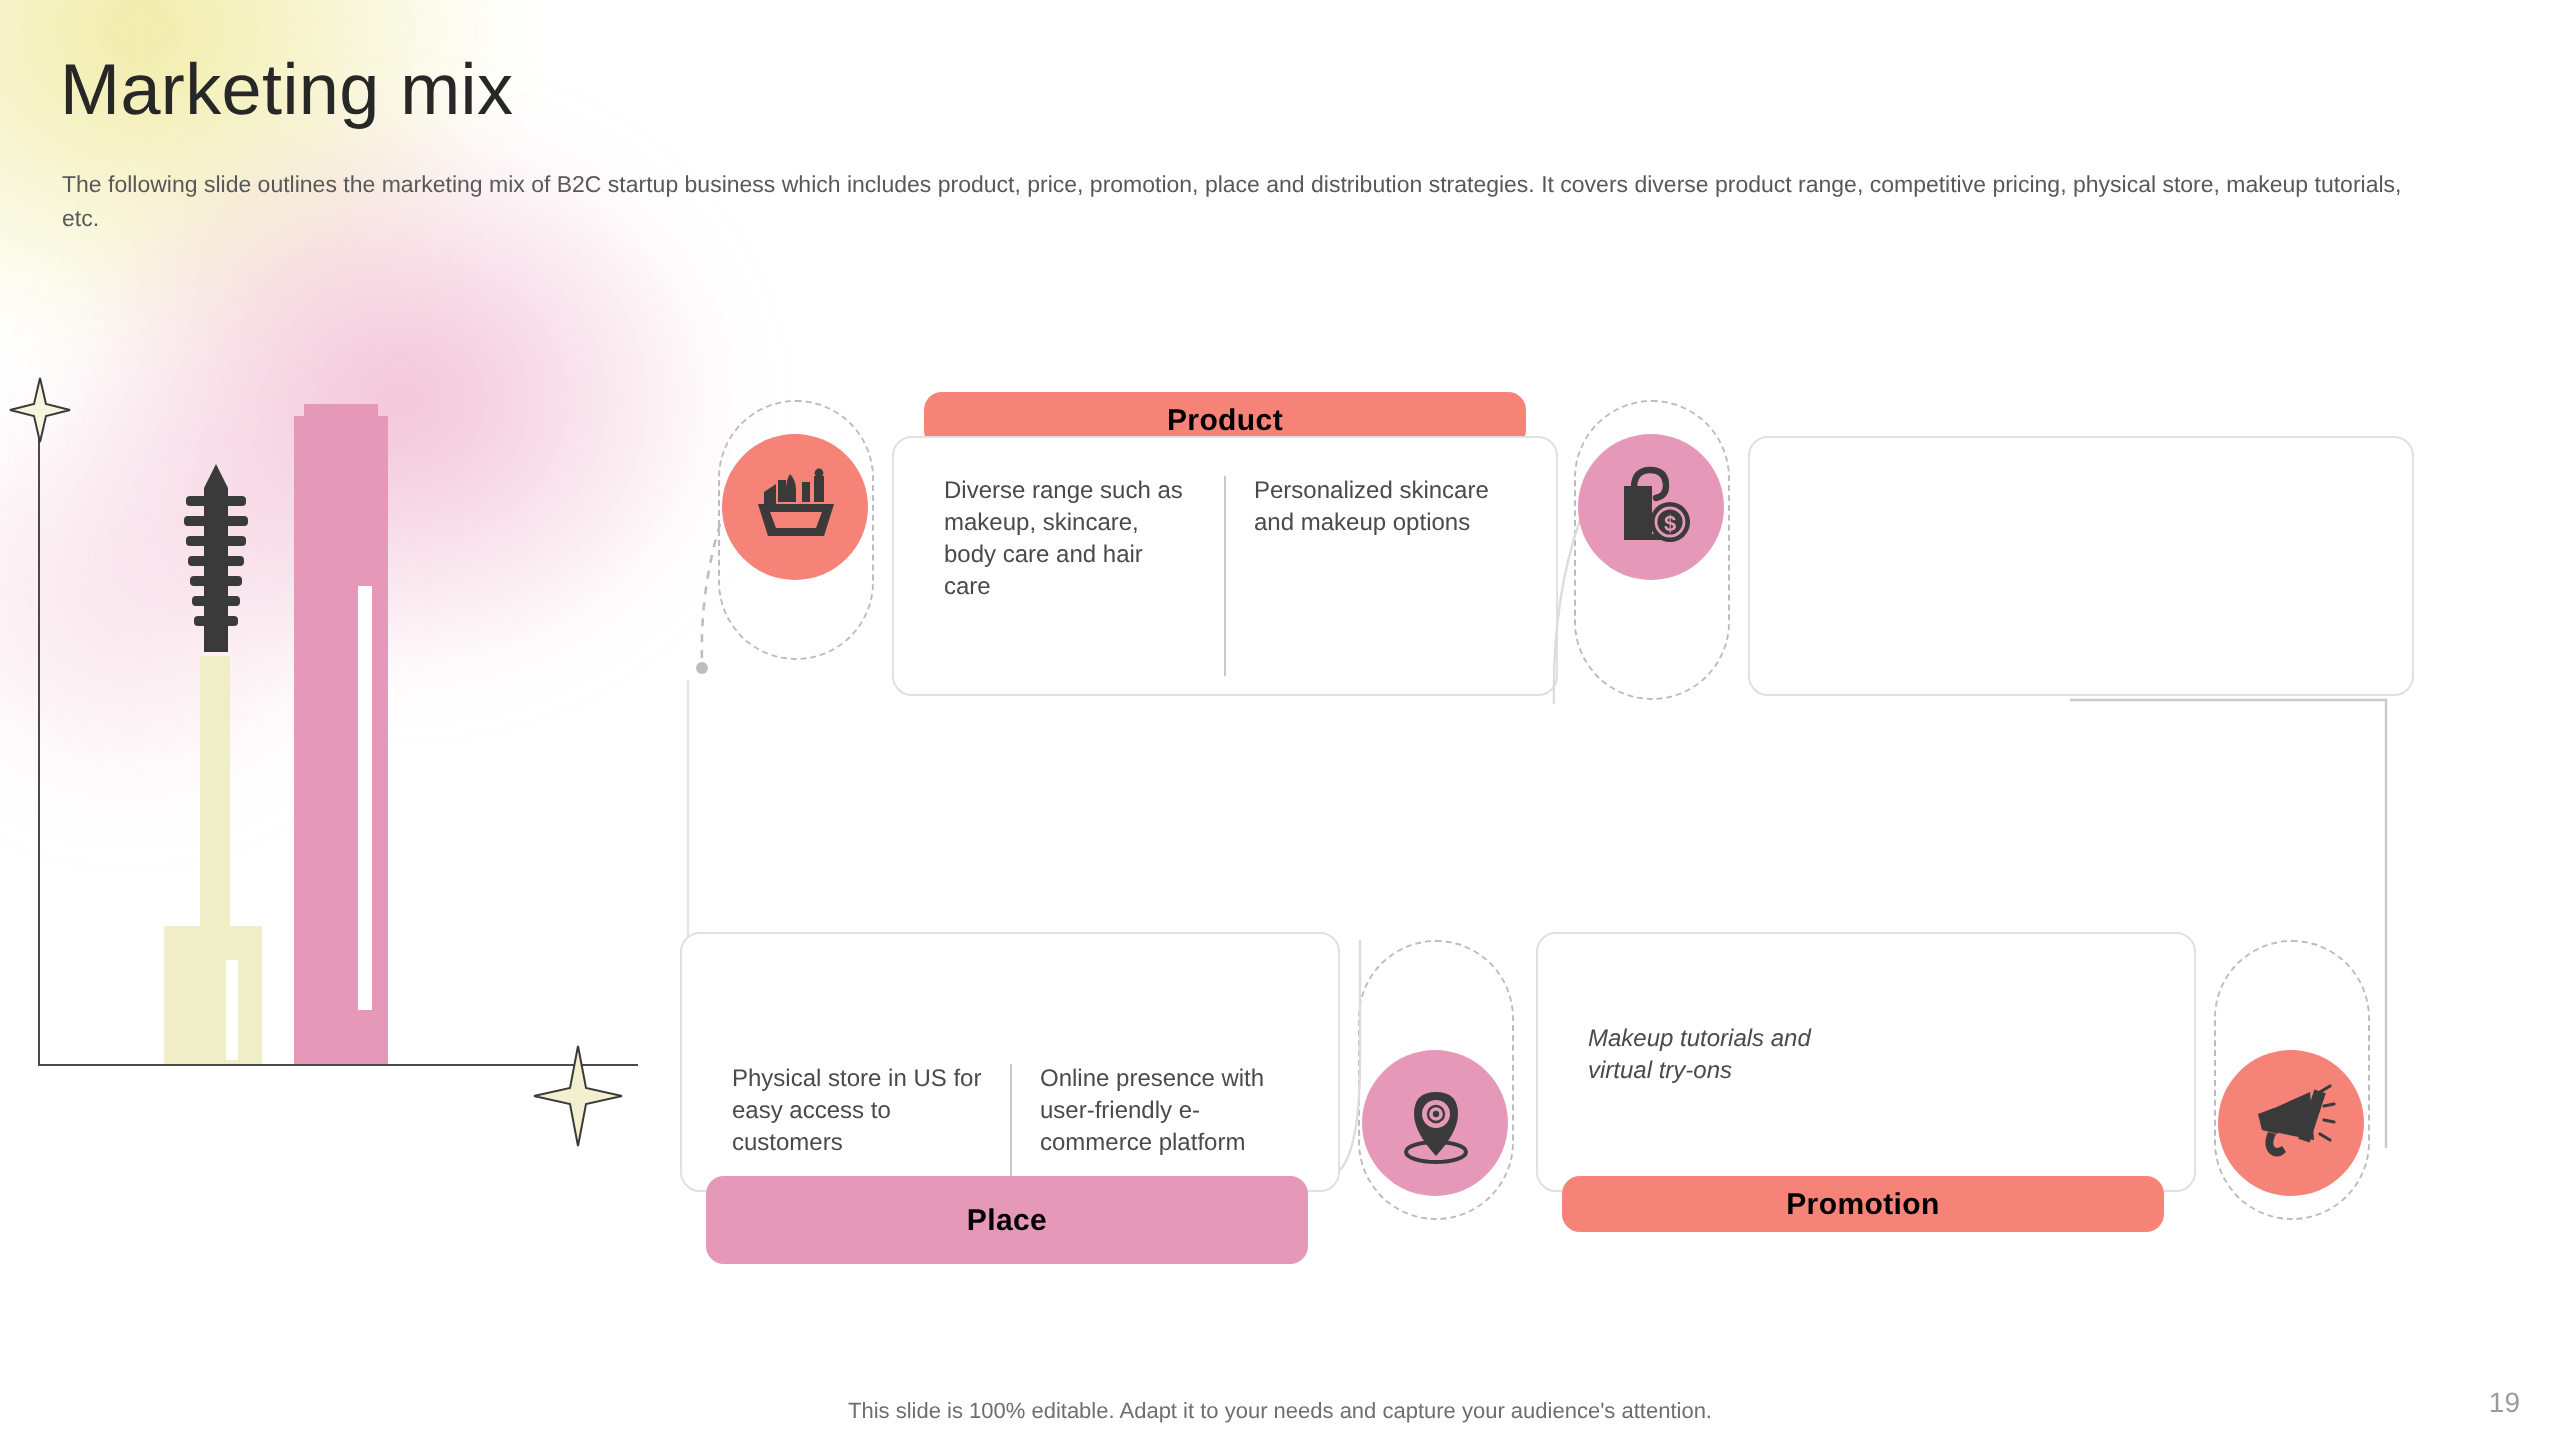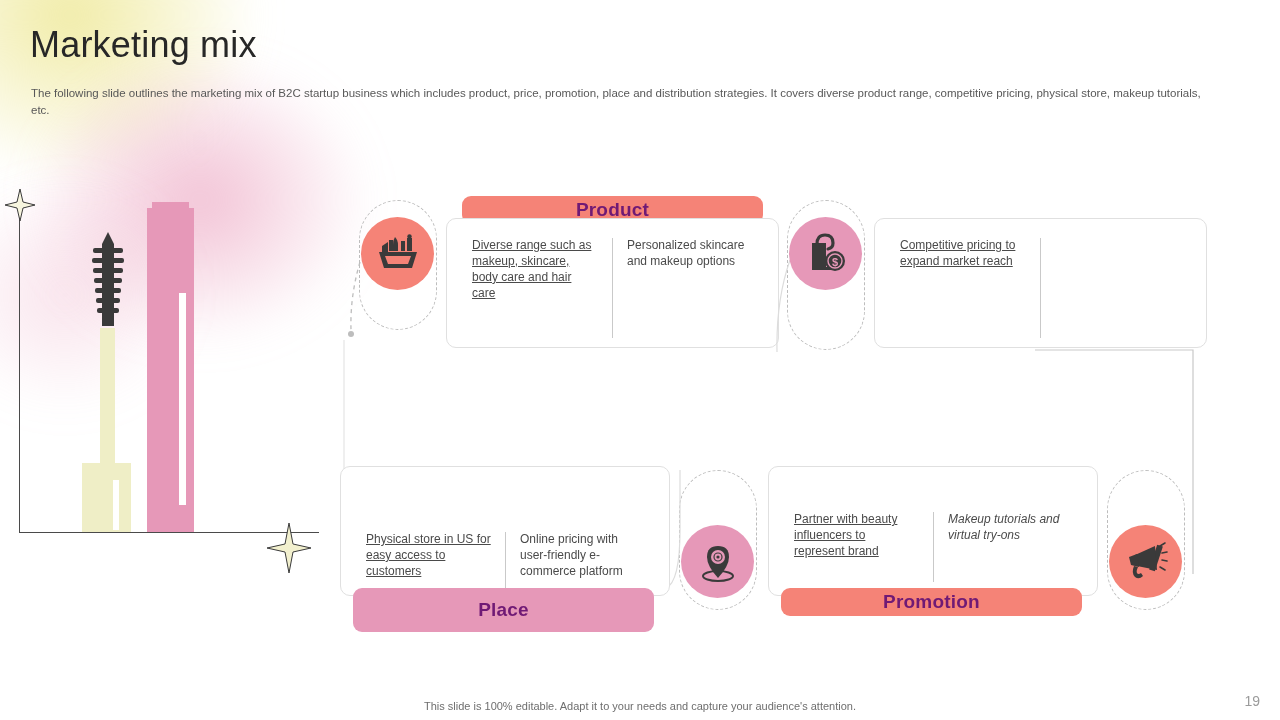--- a/index.html
+++ b/index.html
@@ -53,25 +53,25 @@
 
   .sparkle{position:absolute;}
 
   
   .conn{position:absolute;pointer-events:none;}
 
   
   .card{position:absolute;background:#ffffff;border:1px solid #e0e0e0;border-radius:10px;box-sizing:border-box;}
   .card-body{position:absolute;display:flex;box-sizing:border-box;}
   .cell{box-sizing:border-box;padding:0 14px;font-size:12px;line-height:1.33;color:#4a4a4a;}
-  .cell.left{border-right:1px solid #c9c9c9;text-decoration:underline;}
+  .cell.left{border-right:1px solid #c9c9c9;}
   .band{
     position:absolute;border-radius:9px;
     display:flex;align-items:center;justify-content:center;
-    font-size:19px;font-weight:bold;color:#701a75;letter-spacing:.2px;
+    font-size:15px;font-weight:bold;color:#000000;letter-spacing:.2px;
   }
 
   
   .bubble{
     position:absolute;border-radius:50%;
     display:flex;align-items:center;justify-content:center;
   }
   .dashcap{position:absolute;border:1.3px dashed #bdbdbd;box-sizing:border-box;}
   .enddot{position:absolute;width:6px;height:6px;border-radius:50%;background:#bdbdbd;}
 
@@ -179,42 +179,41 @@
     <circle cx="31" cy="28" r="7" fill="none" stroke="#E698B8" stroke-width="1.4"></circle>
     <text x="31" y="32.5" font-family="'Liberation Sans',sans-serif" font-size="11" font-weight="bold" fill="#E698B8" text-anchor="middle">$</text>
   </svg>
 </div>
 
 <div class="band" style="left:877px;top:196px;width:301px;height:28px;background:#E698B8;margin-top:44px;">
   <span>Price</span>
 </div>
 <div class="card" style="left:874px;top:218px;width:333px;height:130px;"></div>
 <div class="card-body" style="left:886px;top:238px;width:310px;height:100px;">
-  <div class="cell left" style="width:155px;">Competitive pricing to expand market reach</div>
 </div>
 
 <div class="dashcap" style="left:679px;top:470px;width:78px;height:140px;border-radius:39px 39px 39px 39px;"></div>
 <svg class="conn" style="left:660px;top:470px;width:26px;height:120px;" viewBox="0 0 26 120">
   <path d="M20 0 L20 60 Q20 112 6 118" fill="none" stroke="#dcdcdc" stroke-width="1.2"></path>
 </svg>
 
 <div class="bubble" style="left:681px;top:525px;width:73px;height:73px;background:#E698B8;">
   <svg width="44" height="44" viewBox="0 0 44 44">
     <ellipse cx="22" cy="36" rx="15" ry="5" fill="none" stroke="#3A3A3A" stroke-width="2"></ellipse>
     <path d="M22 6 q11 0 11 11 q0 9 -11 21 q-11 -12 -11 -21 q0 -11 11 -11 z" fill="#3A3A3A"></path>
     <circle cx="22" cy="17" r="7" fill="#E698B8"></circle>
     <circle cx="22" cy="17" r="4" fill="none" stroke="#3A3A3A" stroke-width="1.2"></circle>
     <circle cx="22" cy="17" r="1.6" fill="#3A3A3A"></circle>
   </svg>
 </div>
 
 <div class="card" style="left:340px;top:466px;width:330px;height:130px;"></div>
 <div class="card-body" style="left:352px;top:512px;width:308px;height:70px;margin-top:20px;">
   <div class="cell left" style="width:154px;">Physical store in US for easy access to customers</div>
-  <div class="cell" style="width:154px;">Online pricing with user-friendly e-commerce platform</div>
+  <div class="cell" style="width:154px;">Online presence with user-friendly e-commerce platform</div>
 </div>
 <div class="band" style="left:353px;top:588px;width:301px;height:44px;background:#E698B8;">
   <span>Place</span>
 </div>
 
 <div class="dashcap" style="left:1107px;top:470px;width:78px;height:140px;border-radius:39px 39px 39px 39px;"></div>
 
 <div class="bubble" style="left:1109px;top:525px;width:73px;height:73px;background:#F58377;">
   <svg width="46" height="44" viewBox="0 0 46 44">
     <path d="M30 5 L36 5 L36 31 L30 31 Z" fill="#3A3A3A" transform="rotate(18 33 18)"></path>
@@ -225,21 +224,20 @@
       <line x1="37" y1="6" x2="42" y2="3"></line>
       <line x1="39" y1="13" x2="44" y2="12"></line>
       <line x1="39" y1="20" x2="44" y2="21"></line>
       <line x1="37" y1="27" x2="42" y2="30"></line>
     </g>
   </svg>
 </div>
 
 <div class="card" style="left:768px;top:466px;width:330px;height:130px;"></div>
 <div class="card-body" style="left:780px;top:512px;width:308px;height:70px;">
-  <div class="cell left" style="width:154px;">Partner with beauty influencers to represent brand</div>
   <div class="cell" style="width:154px;font-style:italic;">Makeup tutorials and virtual try-ons</div>
 </div>
 <div class="band" style="left:781px;top:588px;width:301px;height:28px;background:#F58377;">
   <span>Promotion</span>
 </div>
 
 <div class="footer-note">This slide is 100% editable. Adapt it to your needs and capture your audience's attention.</div>
 <div class="page-num">19</div>
 
 </body></html>

